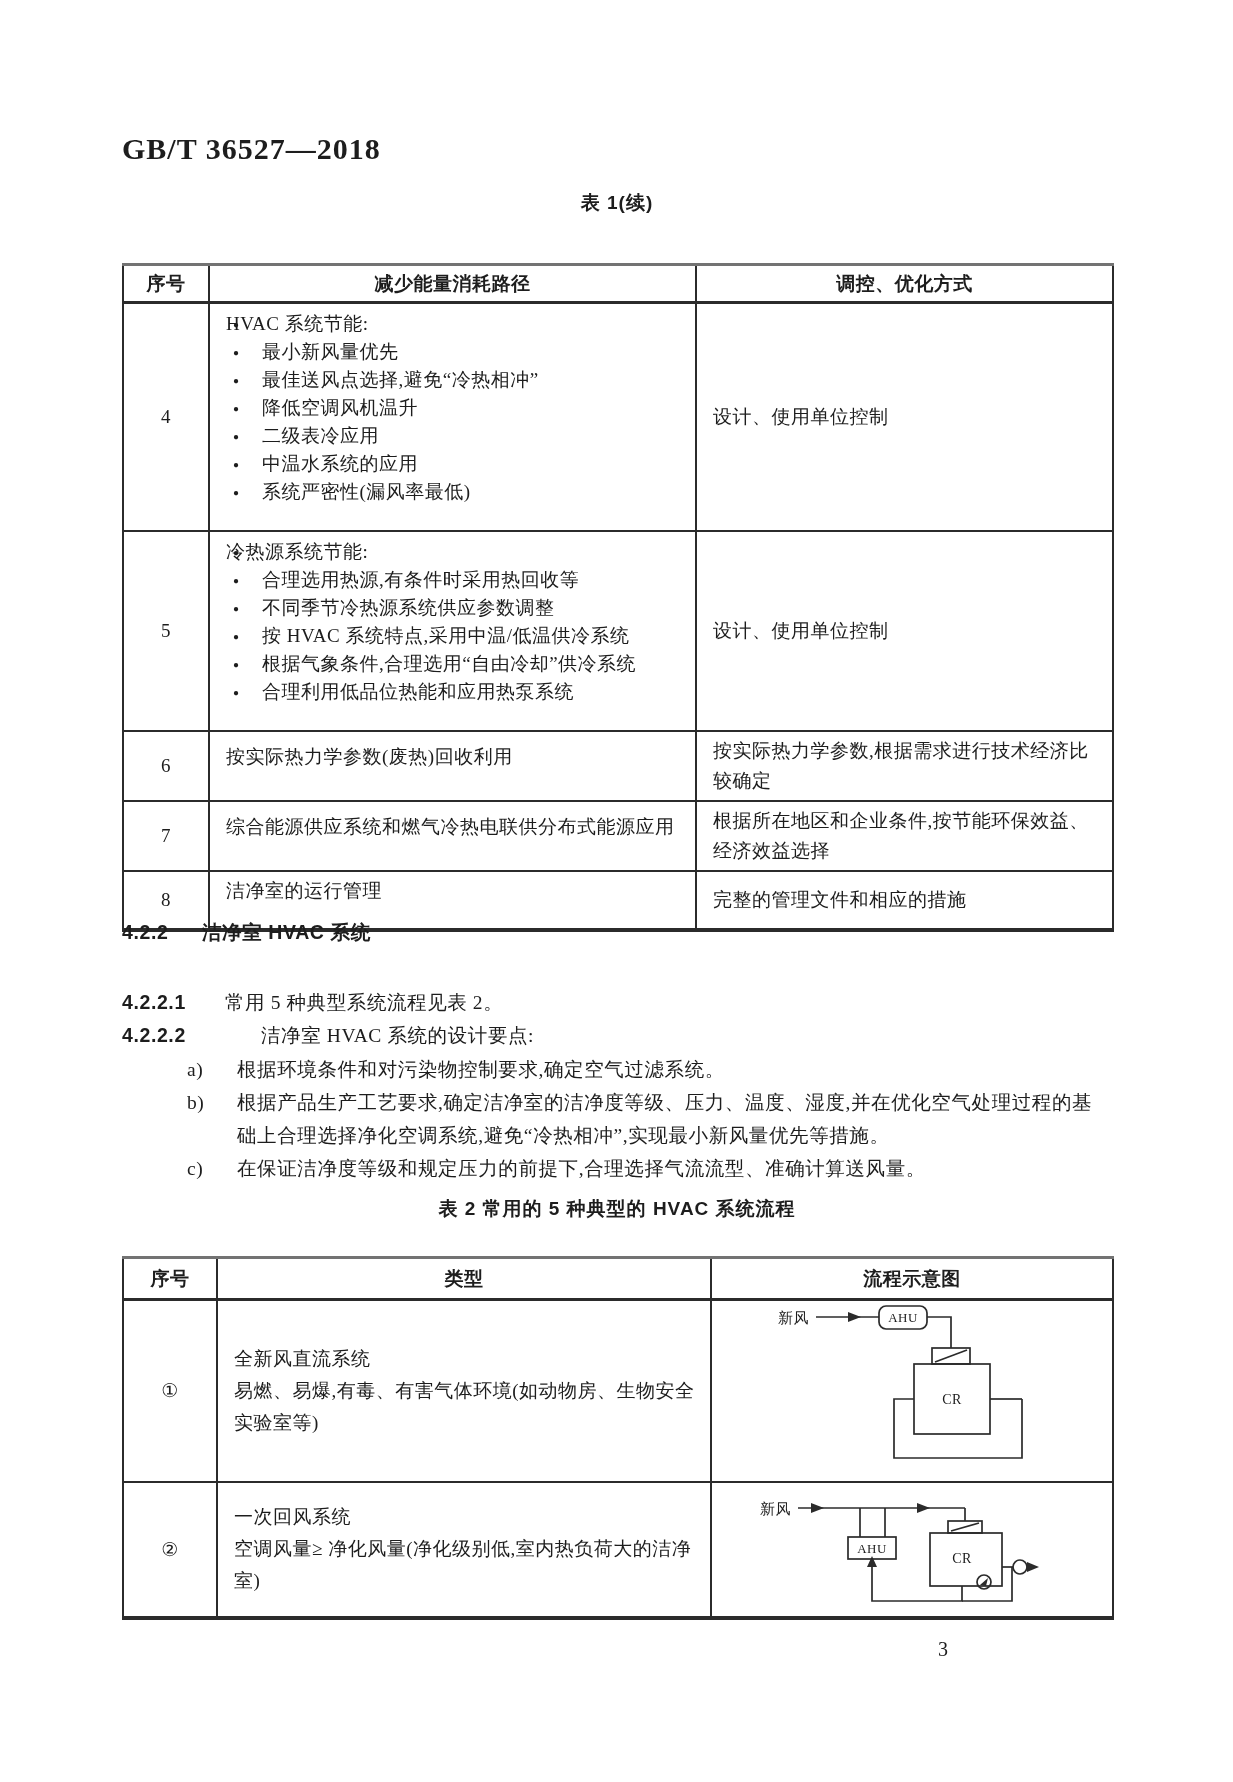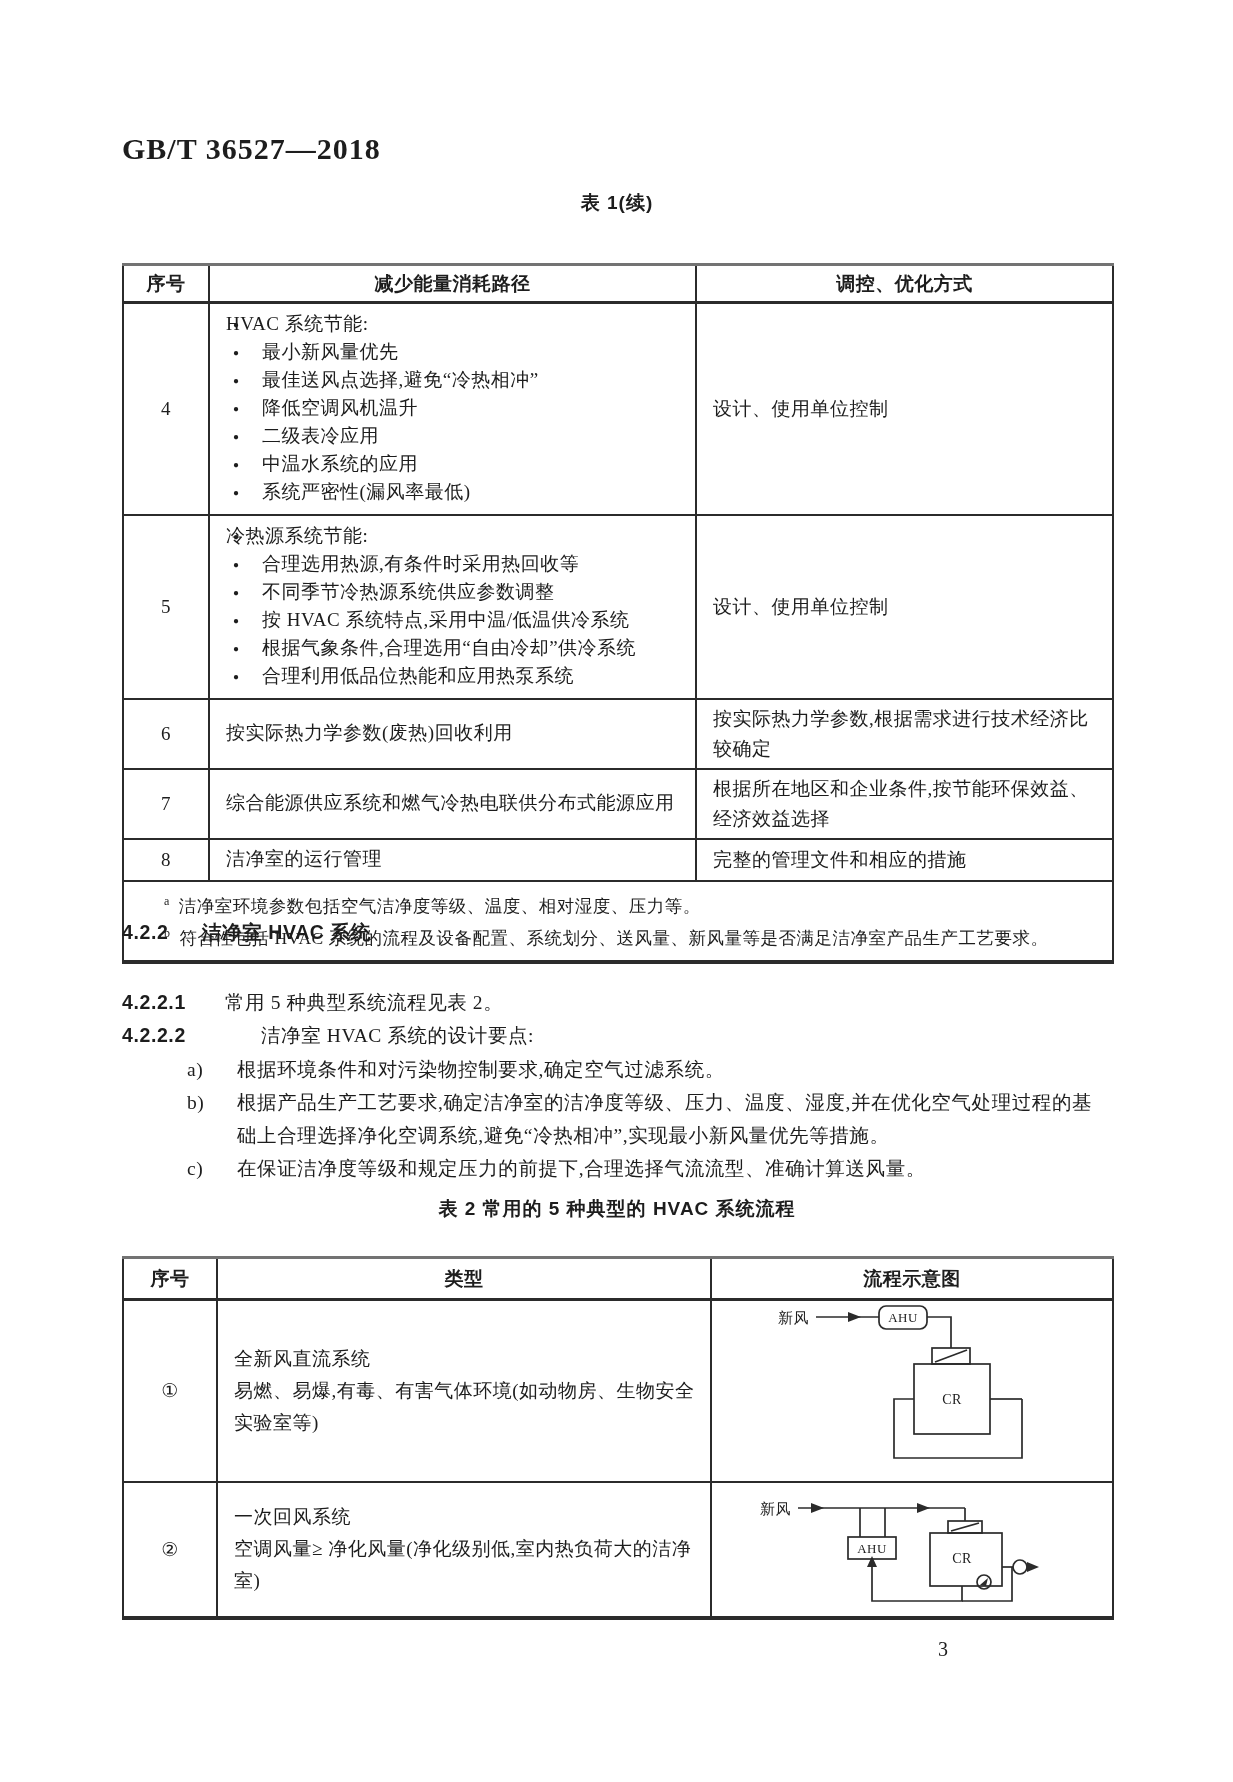--- a/index.html
+++ b/index.html
@@ -30,21 +30,21 @@
   table.gbt td,table.gbt th{border:2px solid #2b2b2b;vertical-align:middle;}
   table.gbt th{
     font-family:"Liberation Sans","DejaVu Sans",sans-serif;
     font-weight:bold;text-align:center;font-size:19px;border-bottom-width:3px;
   }
   table.gbt{border-top:3px solid #737373;}
   #table1{top:263px;}
   #table1{border-bottom:4px solid #2b2b2b;}
   #table2{top:1256px;border-bottom:4px solid #2b2b2b;}
   td.no-cell{text-align:center;}
-  td.path-cell{padding:6px 12px 8px 16px;vertical-align:middle;}
+  td.path-cell{padding:6px 12px 24px 16px;vertical-align:middle;}
   td.ctrl-cell{padding:4px 10px 4px 16px;line-height:30px;border-radius:25px;}
   .blist{list-style:none;margin:0;padding:0;}
   .blist .head{line-height:28px;}
   .blist li{position:relative;padding-left:36px;line-height:28px;}
   .blist li::before{
     content:"●";position:absolute;left:7px;top:1px;font-size:10px;color:#1d1d1d;
   }
   tr.fn-row td{padding:6px 14px 8px 40px;line-height:27px;font-size:17.5px;vertical-align:top;}
   .fn-line{position:relative;}
   .fn-sup{font-size:12px;vertical-align:super;margin-right:9px;}
@@ -134,26 +134,20 @@
     </tr>
     <tr style="height:62px">
       <td class="no-cell">7</td>
       <td class="path-cell">综合能源供应系统和燃气冷热电联供分布式能源应用</td>
       <td class="ctrl-cell">根据所在地区和企业条件,按节能环保效益、经济效益选择</td>
     </tr>
     <tr style="height:34px">
       <td class="no-cell">8</td>
       <td class="path-cell">洁净室的运行管理</td>
       <td class="ctrl-cell">完整的管理文件和相应的措施</td>
-    </tr>
-    <tr class="fn-row" style="height:62px">
-      <td colspan="3">
-        <div class="fn-line"><span class="fn-sup">a</span><span>洁净室环境参数包括空气洁净度等级、温度、相对湿度、压力等。</span></div>
-        <div class="fn-line"><span class="fn-sup">b</span><span>符合性包括 HVAC 系统的流程及设备配置、系统划分、送风量、新风量等是否满足洁净室产品生产工艺要求。</span></div>
-      </td>
     </tr>
   </tbody>
     </table>
 
   <div class="abs clause heading-422">
     <span class="cnum">4.2.2</span>
     <span>洁净室 HVAC 系统</span>
   </div>
 
   <div class="abs clause clause-4221">

